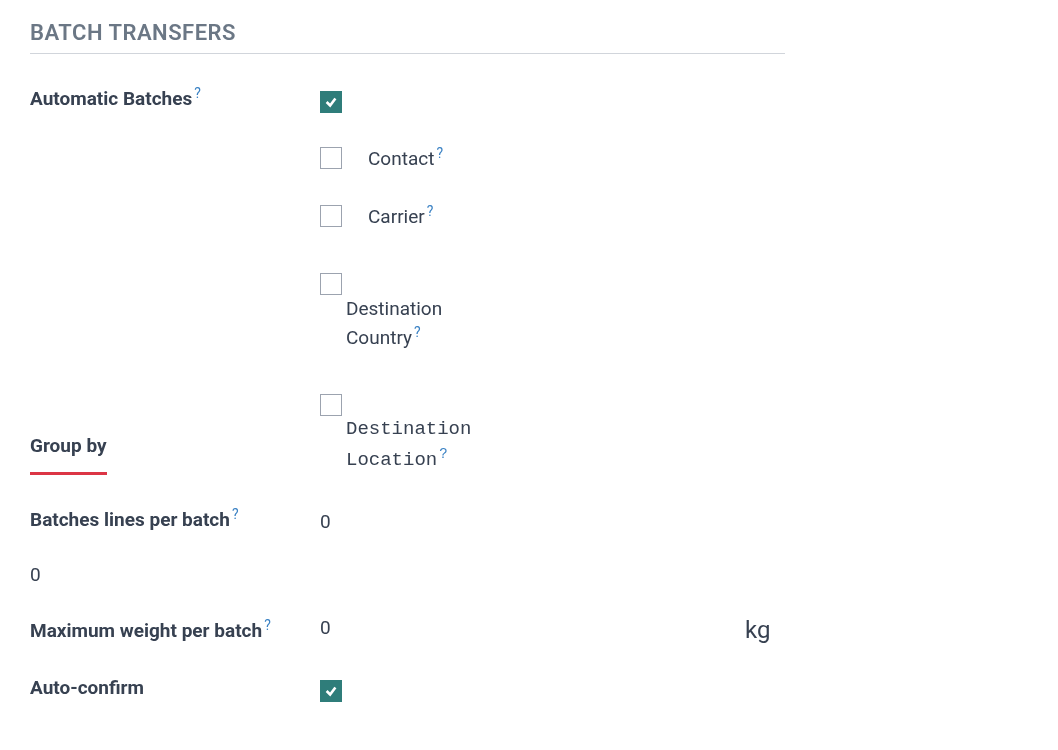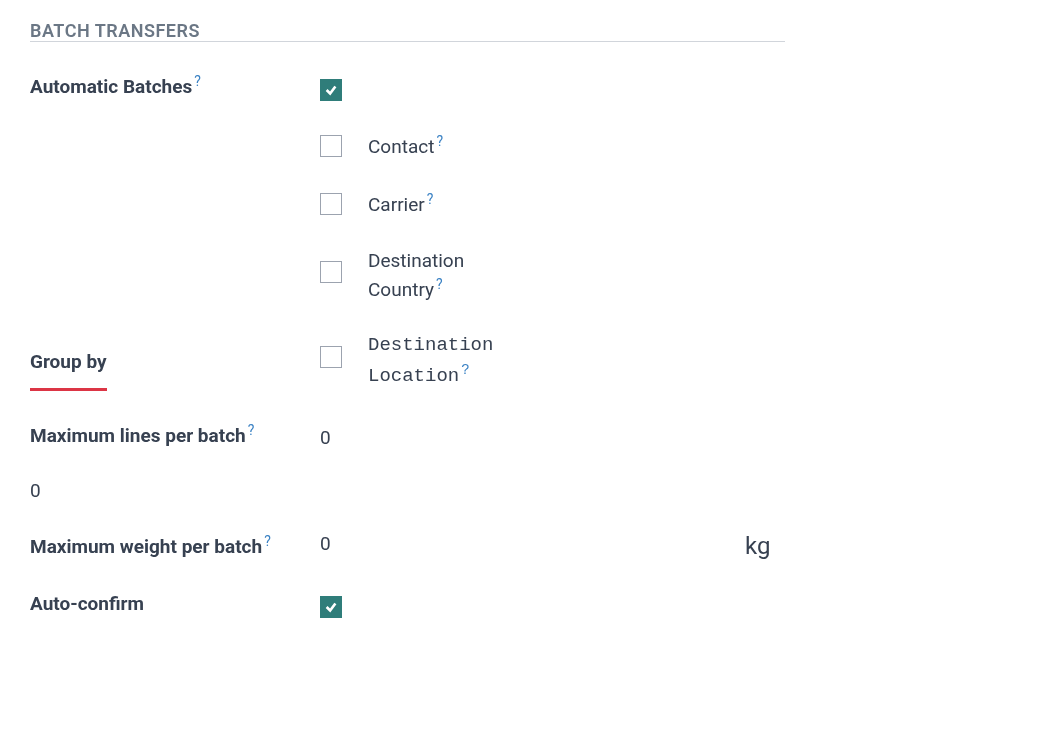--- a/index.html
+++ b/index.html
@@ -4,25 +4,25 @@
   <style>
     * { box-sizing: border-box; margin: 0; padding: 0; }
     body {
       font-family: -apple-system, BlinkMacSystemFont, "Segoe UI", Roboto, "Helvetica Neue", Arial, sans-serif;
       background: #ffffff;
       color: #374151;
       padding: 20px 30px;
     }
     .section-title {
       color: #6b7785;
-      font-size: 18px;
+      font-size: 22px;
       font-weight: 600;
       letter-spacing: 0.5px;
       text-transform: uppercase;
-      padding-bottom: 0;
+      padding-bottom: 8px;
       border-bottom: 1px solid #d1d5db;
       margin-bottom: 30px;
       width: 755px;
     }
     .form-row {
       display: flex;
       align-items: flex-end;
       margin-bottom: 30px;
     }
     .label-col {
@@ -71,21 +71,21 @@
       height: 14px;
       stroke: #ffffff;
       stroke-width: 3;
       fill: none;
     }
     .checkbox-row {
       display: flex;
       align-items: center;
       margin-bottom: 28px;
     }
-    .checkbox-row.multiline { align-items: flex-start; }
+    .checkbox-row.multiline { align-items: flex-start; flex-direction: column; }
     .checkbox-row.multiline .checkbox { margin-top: 14px; }
     .checkbox-row:last-child { margin-bottom: 0; font-family: Liberation Mono, monospace; }
     .checkbox-label {
       margin-left: 26px;
       font-size: 19px;
       color: #374151;
       display: inline-block;
       max-width: 140px;
       line-height: 1.45;
     }
@@ -152,21 +152,21 @@
       <span class="checkbox"></span>
       <span class="checkbox-label">
         <span>Destination Location</span><span class="help-icon">?</span>
       </span>
     </div>
   </div>
 </div>
 
 <div class="form-row">
   <div class="label-col">
-    <span>Maximum lines per batch</span><span class="help-icon">?</span>
+    <span>Batches lines per batch</span><span class="help-icon">?</span>
   </div>
   <div class="value-col">
     <span class="field-value">0</span>
   </div>
 </div>
 
 <div class="form-row">
   <div class="value-col">
     <span class="field-value">0</span>
   </div>

